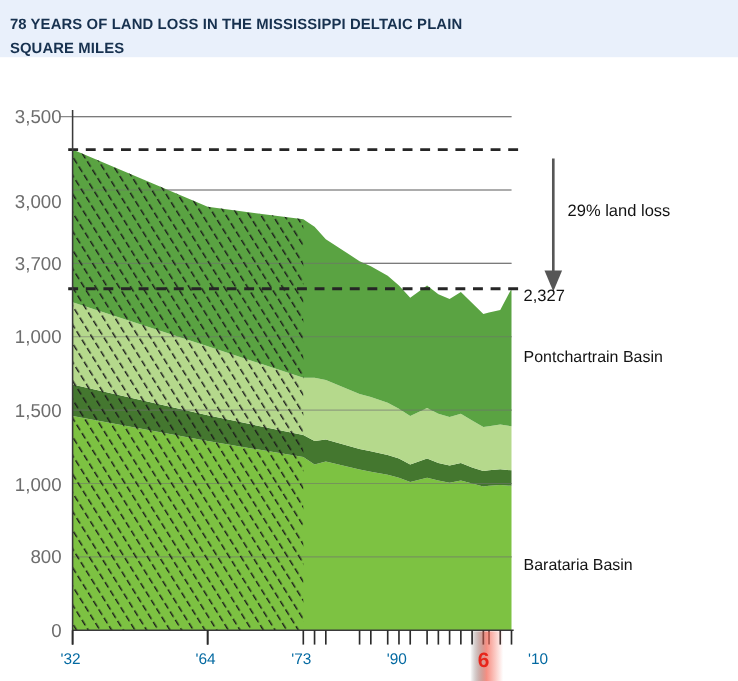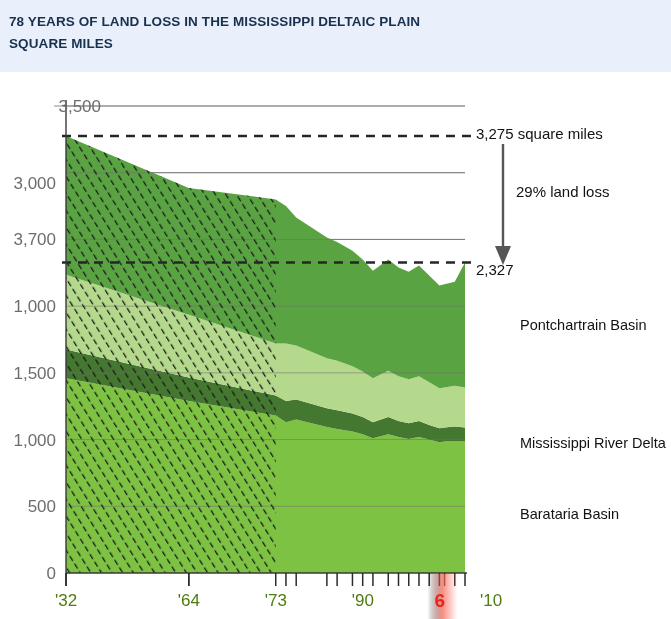--- a/index.html
+++ b/index.html
@@ -13,21 +13,21 @@
     font-family: "Liberation Sans", sans-serif;
     position: relative;
     overflow: hidden;
   }
 
   
   #header {
     position: absolute;
     left: 0; top: 0;
     width: 671px;
-    height: 72px;
+    height: 52px;
     background: #e9f0fb;
     box-sizing: border-box;
     padding: 11px 0 0 9px;
   }
   #header .title-line {
     font-size: 13.5px;
     font-weight: bold;
     color: #17314f;
     letter-spacing: 0.1px;
     line-height: 22px;
@@ -50,22 +50,22 @@
   .ylabel {
     position: absolute;
     font-size: 17px;
     color: #6d6d6d;
     text-align: right;
     width: 56px;
     line-height: 1;
   }
   .xlabel {
     position: absolute;
-    font-size: 17px;
-    color: #4d7c0f;
+    font-size: 14px;
+    color: #0369a1;
     line-height: 1;
     white-space: nowrap;
   }
   .xlabel.hurricane {
     color: #e8251b;
     font-weight: bold;
     font-size: 19px;
   }
 
   
@@ -75,21 +75,20 @@
     color: #121212;
     line-height: 1;
     white-space: nowrap;
   }
   .basin-label {
     position: absolute;
     font-size: 14.5px;
     color: #121212;
     line-height: 1;
     white-space: nowrap;
-    margin-left: 44px;
   }
 </style>
 </head>
 <body>
 
 <div id="header">
   <div class="title-line">78 YEARS OF LAND LOSS IN THE MISSISSIPPI DELTAIC PLAIN</div>
   <div class="title-line">SQUARE MILES</div>
 </div>
 
@@ -156,37 +155,35 @@
         <line x1="454.7692307692308" y1="501" x2="454.7692307692308" y2="514" stroke="#2b2b2b" stroke-width="1.5"></line>
         <line x1="465" y1="501" x2="465" y2="514" stroke="#2b2b2b" stroke-width="1.5"></line>
         <line x1="66" y1="501" x2="66" y2="514" stroke="#2b2b2b" stroke-width="1.5"></line>
         <line x1="188.76923076923077" y1="501" x2="188.76923076923077" y2="514" stroke="#2b2b2b" stroke-width="1.5"></line>
         <rect x="427.4230769230769" y="502" width="30" height="46" fill="url(#hurricaneGrad)"></rect>
         <line x1="503" y1="72" x2="503" y2="178" stroke="#565656" stroke-width="2.4"></line>
         <polygon points="495,174 511,174 503,193" fill="#565656"></polygon>
       </g>
   </svg>
 
-  <div class="ylabel" style="left: 0px; top: 26px; padding-left: 45px;">3,500</div>
+  <div class="ylabel" style="left: 0px; top: 26px;">3,500</div>
   <div class="ylabel" style="left: 0px; top: 92.7143px; margin-top: 10px;">3,000</div>
   <div class="ylabel" style="left: 0px; top: 159.429px;">3,700</div>
   <div class="ylabel" style="left: 0px; top: 226.143px;">1,000</div>
   <div class="ylabel" style="left: 0px; top: 292.857px;">1,500</div>
   <div class="ylabel" style="left: 0px; top: 359.571px;">1,000</div>
-  <div class="ylabel" style="left: 0px; top: 426.286px;">500</div>
+  <div class="ylabel" style="left: 0px; top: 426.286px;">800</div>
   <div class="ylabel" style="left: 0px; top: 493px;">0</div>
 
   <div class="xlabel" style="left: 55px; top: 520px;">'32</div>
   <div class="xlabel" style="left: 177.769px; top: 520px;">'64</div>
   <div class="xlabel" style="left: 264.731px; top: 520px;">'73</div>
   <div class="xlabel" style="left: 351.692px; top: 520px;">'90</div>
   <div class="xlabel hurricane" style="left: 434.423px; top: 519px;">6</div>
   <div class="xlabel" style="left: 456px; top: 520px; margin-left: 24px;">'10</div>
 
-  <div class="annot" style="left: 476px; top: 54px;">3,275 square miles</div>
   <div class="annot" style="left: 516px; top: 112px;">29% land loss</div>
   <div class="annot" style="left: 476px; top: 190px;">2,327</div>
 
   <div class="basin-label" style="left: 476px; top: 246px;">Pontchartrain Basin</div>
-  <div class="basin-label" style="left: 476px; top: 364px;">Mississippi River Delta</div>
   <div class="basin-label" style="left: 476px; top: 435px;">Barataria Basin</div>
 
 </div>
 
 </body></html>

